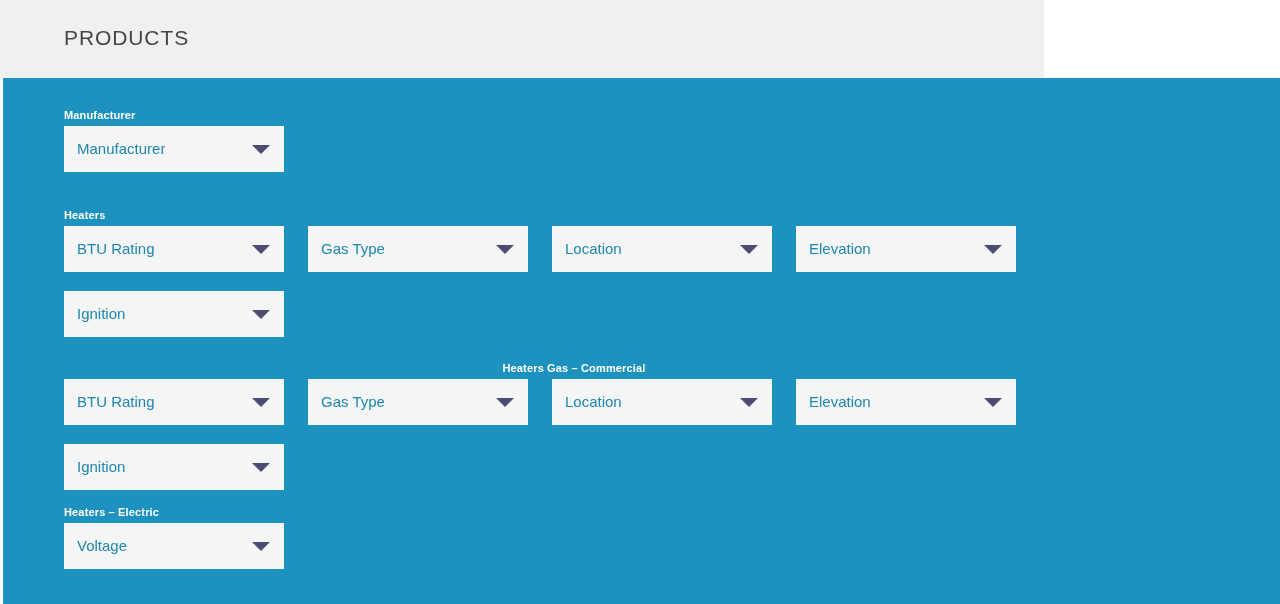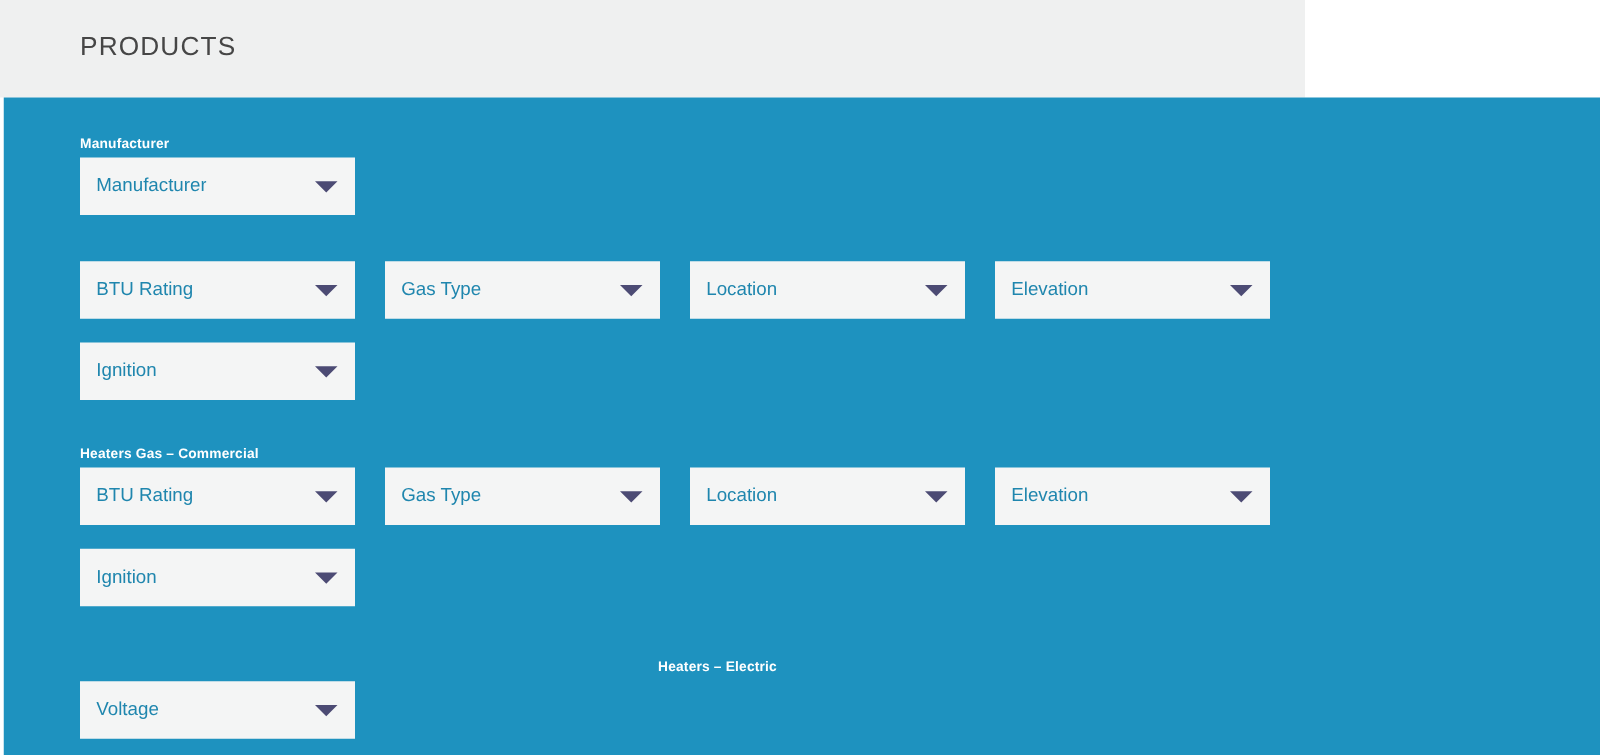--- a/index.html
+++ b/index.html
@@ -59,22 +59,22 @@
     left: 61px;
     top: 0;
     width: 1020px;
   }
 
   .filter-group {
     position: relative;
   }
   .group-manufacturer { margin-top: 31px; }
   .group-heaters      { margin-top: 37px; }
-  .group-commercial   { margin-top: 37px; }
-  .group-electric     { margin-top: 43px; text-align: center; }
+  .group-commercial   { margin-top: 25px; text-align: center; }
+  .group-electric     { margin-top: 16px; }
 
   .group-label {
     display: block;
     font-family: "Liberation Sans", sans-serif;
     font-size: 11px;
     font-weight: bold;
     color: #ffffff;
     letter-spacing: 0.15px;
     line-height: 13px;
     margin-bottom: 4px;
@@ -137,20 +137,21 @@
     <div class="filter-group group-manufacturer">
           <span class="group-label">Manufacturer</span>
           <div class="row">
             <div class="select-box">
               <span class="select-label">Manufacturer</span>
               <span class="select-arrow"></span>
             </div>
           </div>
         </div>
         <div class="filter-group group-heaters">
+          <span class="group-label">Heaters</span>
           <div class="row">
             <div class="select-box">
               <span class="select-label">BTU Rating</span>
               <span class="select-arrow"></span>
             </div>
             <div class="select-box">
               <span class="select-label">Gas Type</span>
               <span class="select-arrow"></span>
             </div>
             <div class="select-box">

